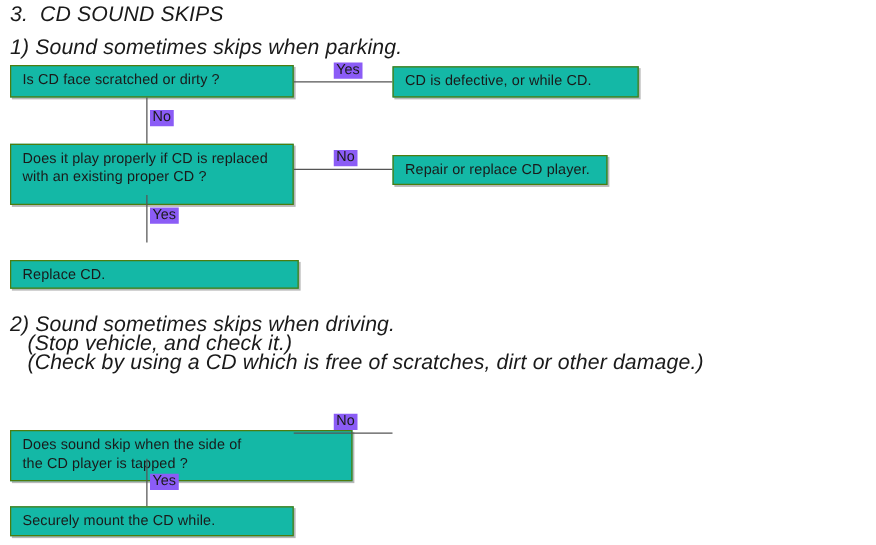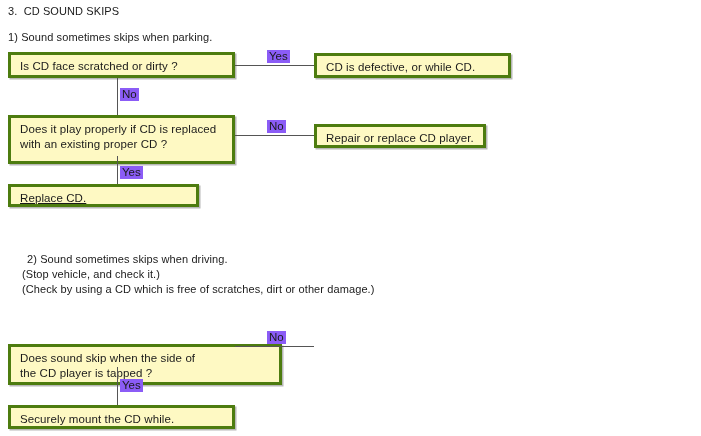--- a/index.html
+++ b/index.html
@@ -13,38 +13,39 @@
     height: 436px;
     background: #ffffff;
     font-family: "Liberation Sans", sans-serif;
     color: #000000;
     overflow: hidden;
   }
 
   
   .txt {
     position: absolute;
-    font-size: 11px;
+    font-size: 17px;
     line-height: 15px;
     white-space: pre;
     color: #1a1a1a;
     letter-spacing: 0.1px;
+    font-style: italic;
   }
   #title        { left: 8px;  top: 4px;   }
   #sec1-heading { left: 8px;  top: 30px;  }
-  #sec2-l1      { left: 8px;  top: 252px; margin-left: 19px; }
+  #sec2-l1      { left: 8px;  top: 252px; }
   #sec2-l2      { left: 22px; top: 267px; }
   #sec2-l3      { left: 22px; top: 282px; text-align: center; }
 
   
   .box {
     position: absolute;
     box-sizing: border-box;
-    border: 3px solid #4d7c0f;
-    background: #fef9c3;
+    border: 1px solid #4d7c0f;
+    background: #14b8a6;
     box-shadow: 1.5px 1.5px 0 0 #b8b8b8;
     font-size: 11.5px;
     line-height: 15px;
     color: #1a1a1a;
     padding: 4px 0 0 9px;
     white-space: pre-line;
     letter-spacing: 0.1px;
   }
 
   
@@ -93,21 +94,21 @@
 with an existing proper CD ?</div>
 
   <div class="line-h" style="left:235px; top:135px; width:79px;"></div>
   <div class="edge-label" style="left:267px; top:120px;">No</div>
 
   <div class="box" style="left:314px; top:124px; width:172px; height:24px;">Repair or replace CD player.</div>
 
   <div class="line-v" style="left:117px; top:156px; height:38px;"></div>
   <div class="edge-label" style="left:120px; top:166px;">Yes</div>
 
-  <div class="box" style="left:8px; top:184px; width:191px; height:23px;text-decoration:underline;">Replace CD.</div>
+  <div class="box" style="left:8px; top:208px; width:231px; height:23px;">Replace CD.</div>
 
   <div class="txt" id="sec2-l1">2) Sound sometimes skips when driving.</div>
   <div class="txt" id="sec2-l2">(Stop vehicle, and check it.)</div>
   <div class="txt" id="sec2-l3">(Check by using a CD which is free of scratches, dirt or other damage.)</div>
 
   <div class="box" style="left:8px; top:344px; width:274px; height:41px;">Does sound skip when the side of
 the CD player is tapped ?</div>
 
   <div class="line-h" style="left:235px; top:346px; width:79px;"></div>
   <div class="edge-label" style="left:267px; top:331px;">No</div>

